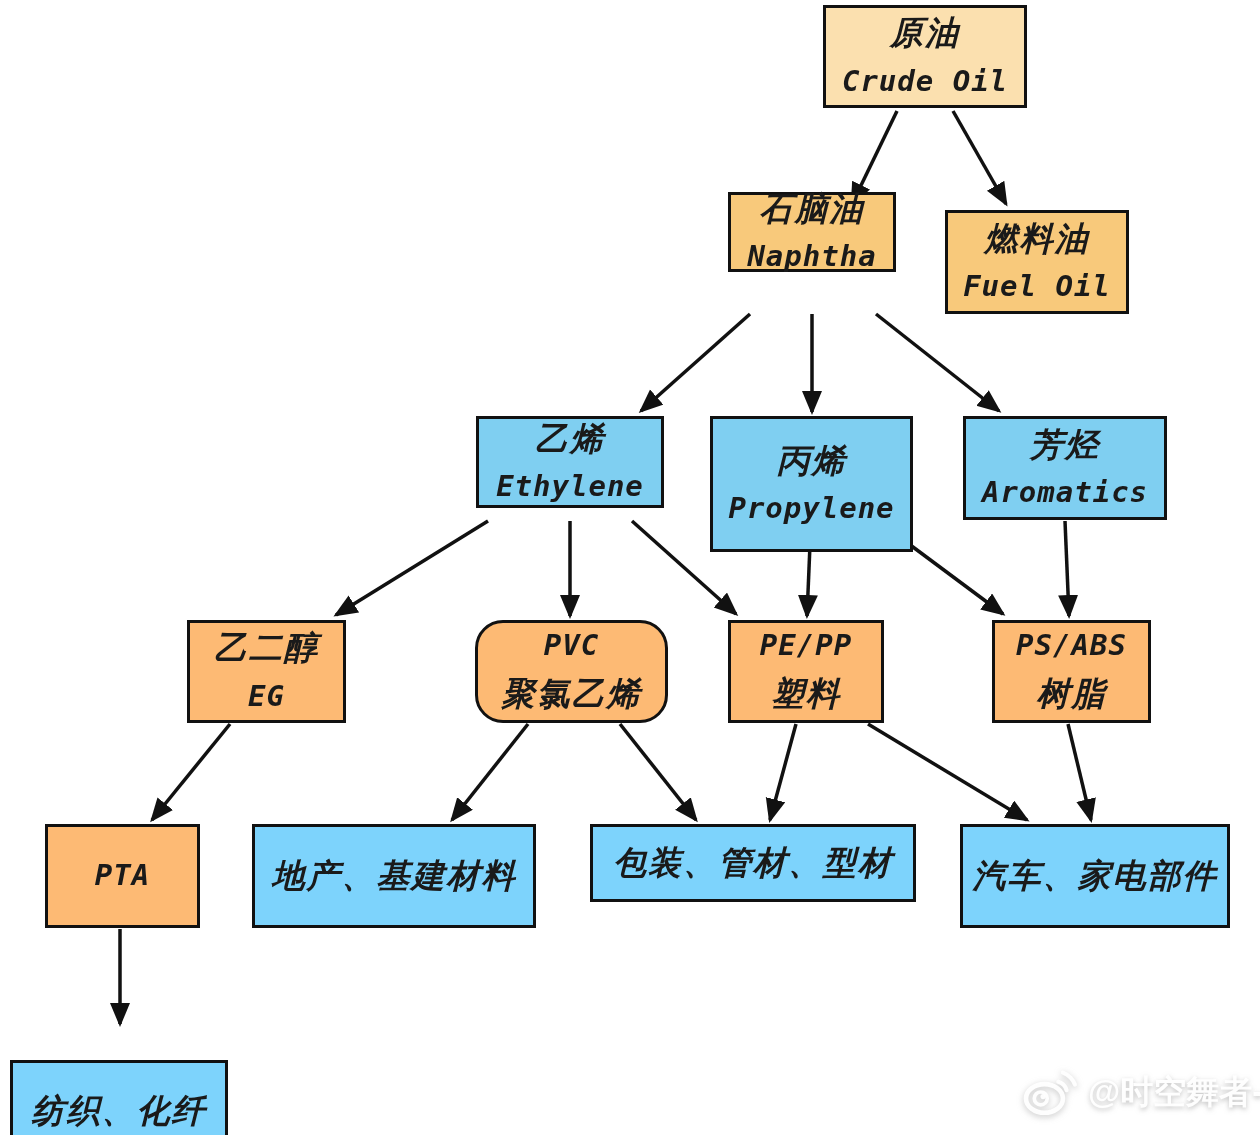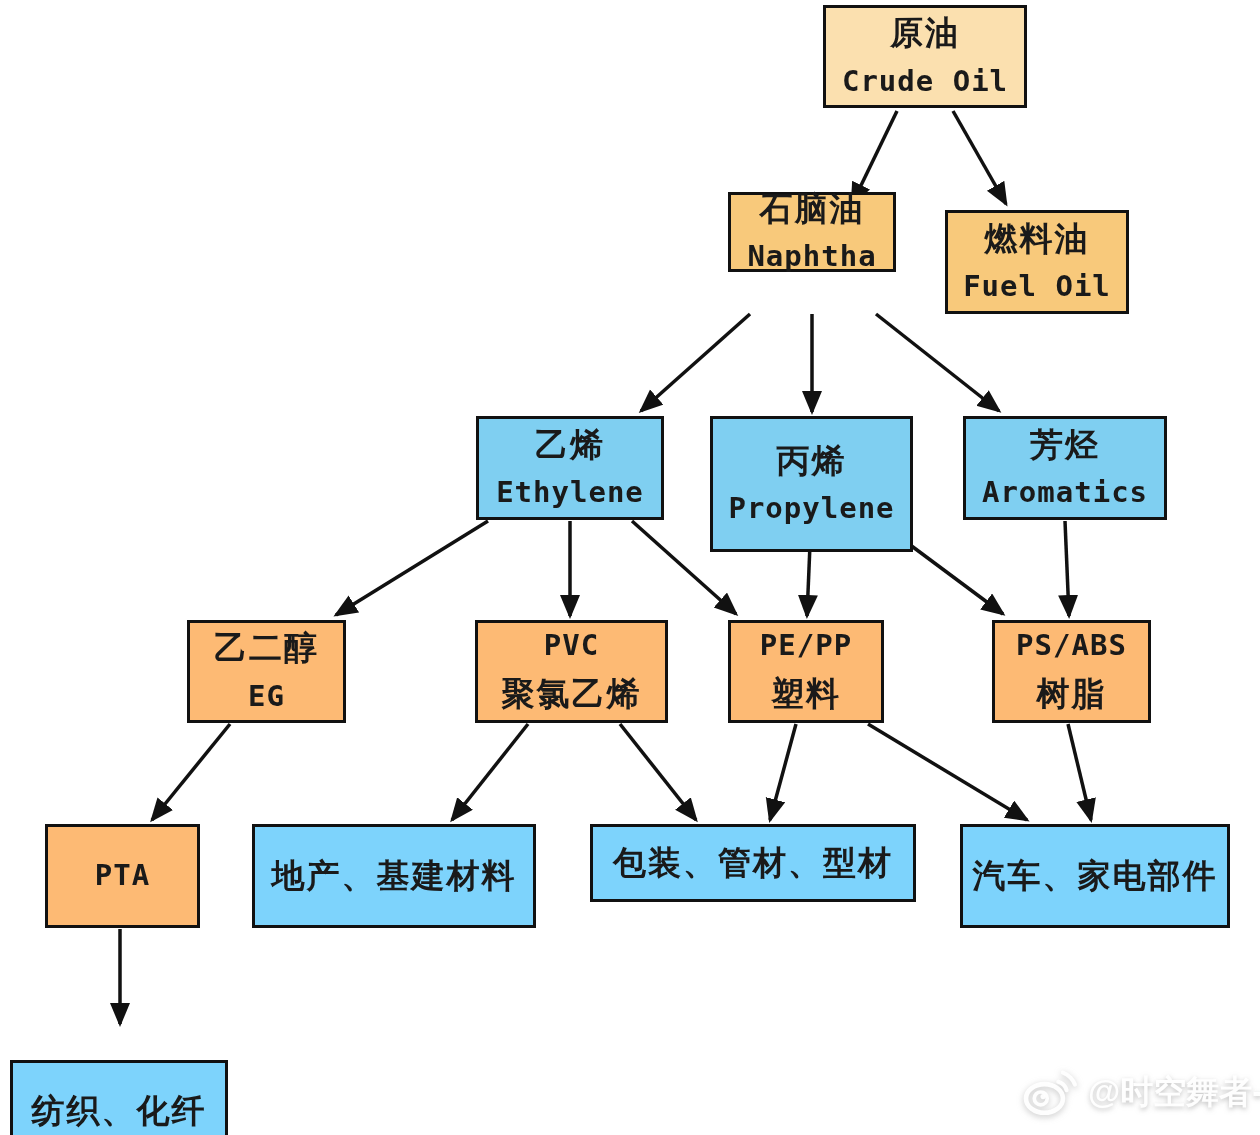--- a/index.html
+++ b/index.html
@@ -14,20 +14,21 @@
   .arrows line{stroke:#111111;stroke-width:3.5;}
   .node{
     position:absolute;z-index:2;
     box-sizing:border-box;
     border:3px solid #111111;
     display:flex;flex-direction:column;
     align-items:center;justify-content:center;
     gap:14px;
     text-align:center;
     color:#1a1a1a;
+    font-style:italic;
   }
   .node .zh{
     font-family:"Liberation Sans", sans-serif;
     font-weight:bold;font-size:33px;line-height:1.1;
     letter-spacing:2px;white-space:nowrap;
   }
   .node .latin{
     font-family:"DejaVu Sans Mono", monospace;
     font-weight:bold;font-size:29px;line-height:1.1;
     letter-spacing:1px;white-space:nowrap;
@@ -97,38 +98,38 @@
 
   <div class="node lv-refined" style="left:728px;top:192px;width:168px;height:80px;">
     <span class="zh">石脑油</span>
     <span class="latin">Naphtha</span>
   </div>
   <div class="node lv-refined" style="left:945px;top:210px;width:184px;height:104px;">
     <span class="zh">燃料油</span>
     <span class="latin">Fuel Oil</span>
   </div>
 
-  <div class="node lv-olefin" style="left:476px;top:416px;width:188px;height:104px;">
+  <div class="node lv-olefin" style="left:476px;top:416px;width:188px;height:92px;">
     <span class="zh">乙烯</span>
     <span class="latin">Ethylene</span>
   </div>
   <div class="node lv-olefin" style="left:710px;top:416px;width:203px;height:136px;">
     <span class="zh">丙烯</span>
     <span class="latin">Propylene</span>
   </div>
   <div class="node lv-olefin" style="left:963px;top:416px;width:204px;height:104px;">
     <span class="zh">芳烃</span>
     <span class="latin">Aromatics</span>
   </div>
 
   <div class="node lv-poly" style="left:187px;top:620px;width:159px;height:103px;">
     <span class="zh">乙二醇</span>
     <span class="latin">EG</span>
   </div>
-  <div class="node lv-poly" style="left:475px;top:620px;width:193px;height:103px;">
+  <div class="node lv-poly" style="left:475px;top:620px;width:193px;height:103px;border-radius:28px;">
     <span class="latin">PVC</span>
     <span class="zh">聚氯乙烯</span>
   </div>
   <div class="node lv-poly" style="left:728px;top:620px;width:156px;height:103px;">
     <span class="latin">PE/PP</span>
     <span class="zh">塑料</span>
   </div>
   <div class="node lv-poly" style="left:992px;top:620px;width:159px;height:103px;">
     <span class="latin">PS/ABS</span>
     <span class="zh">树脂</span>

